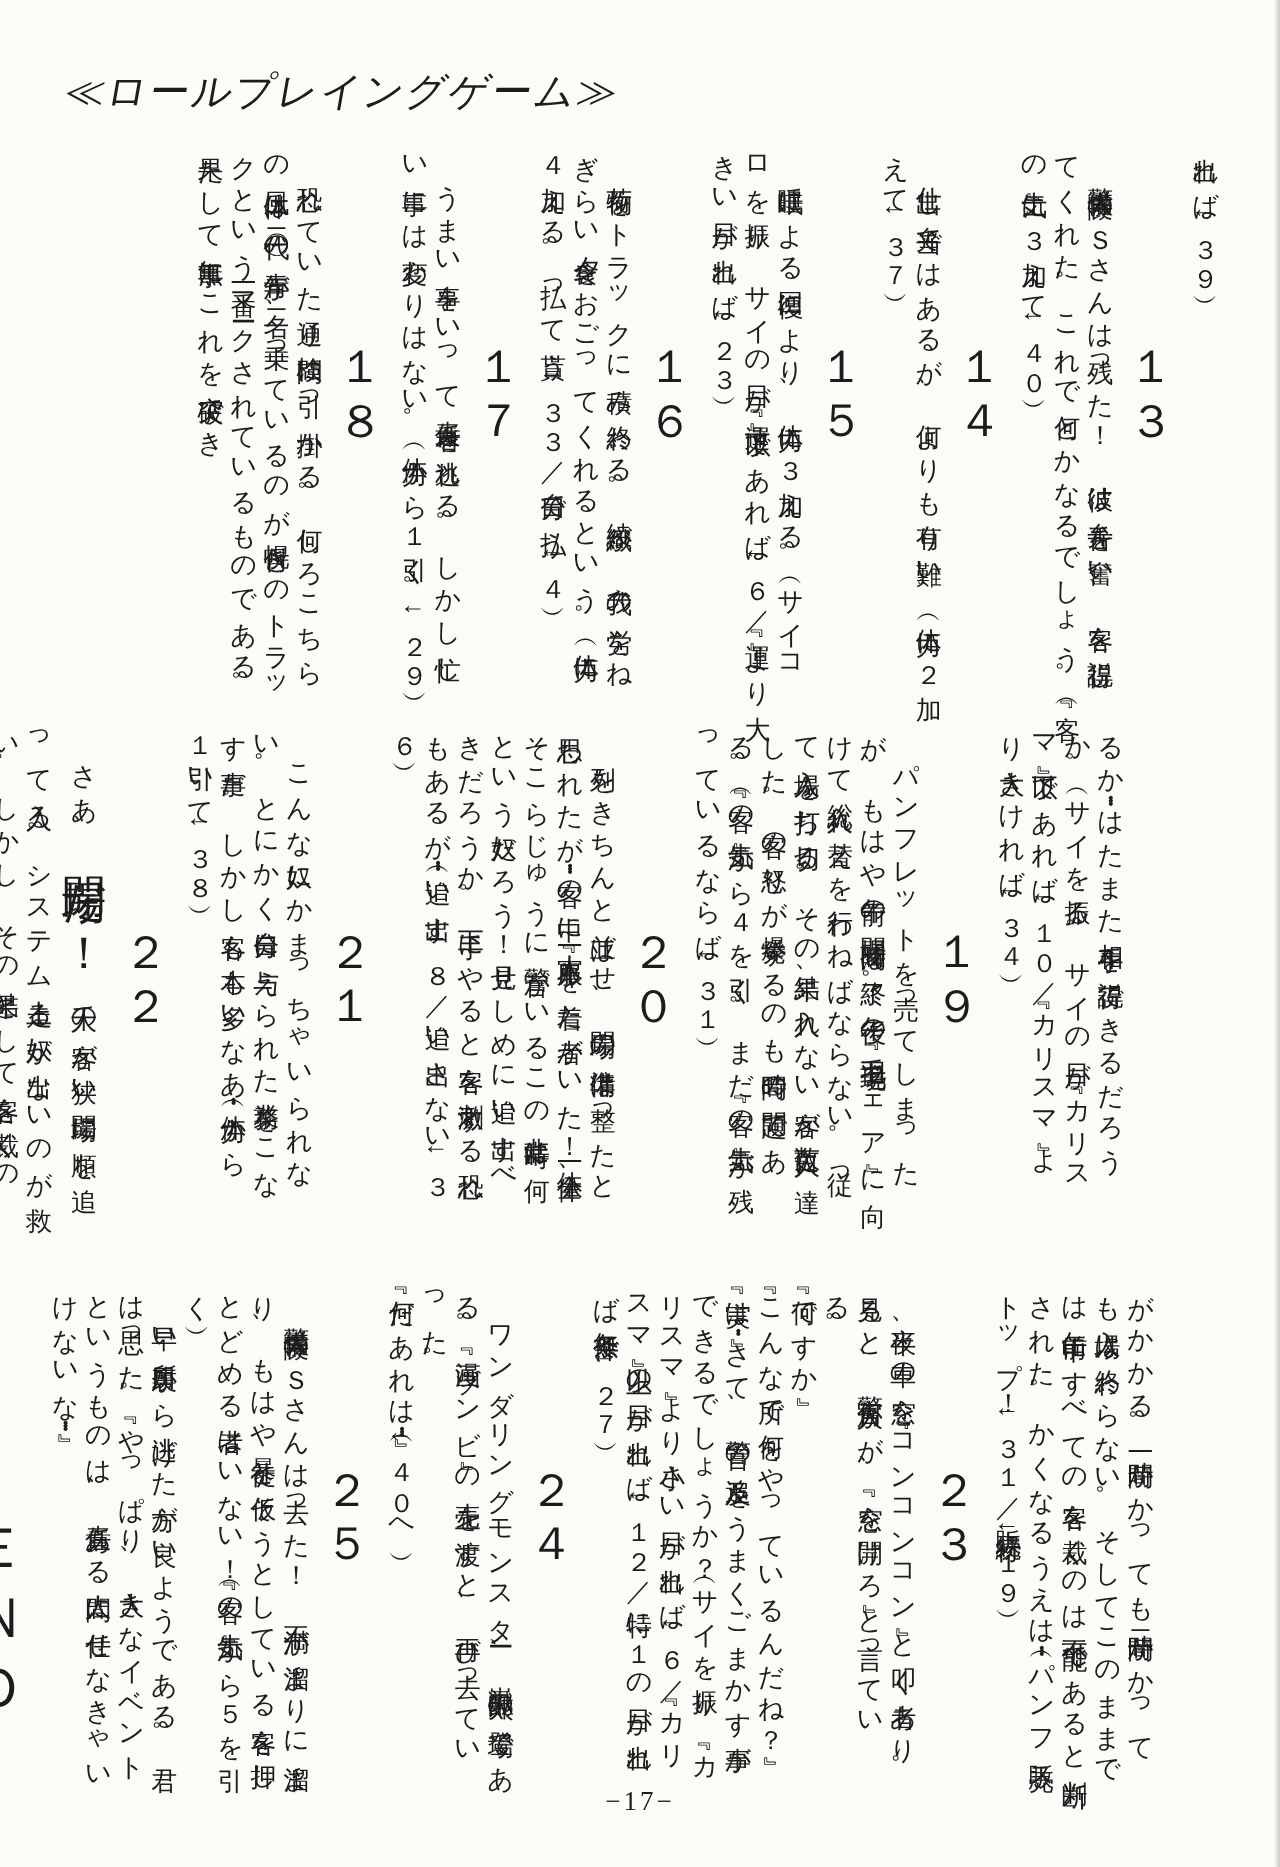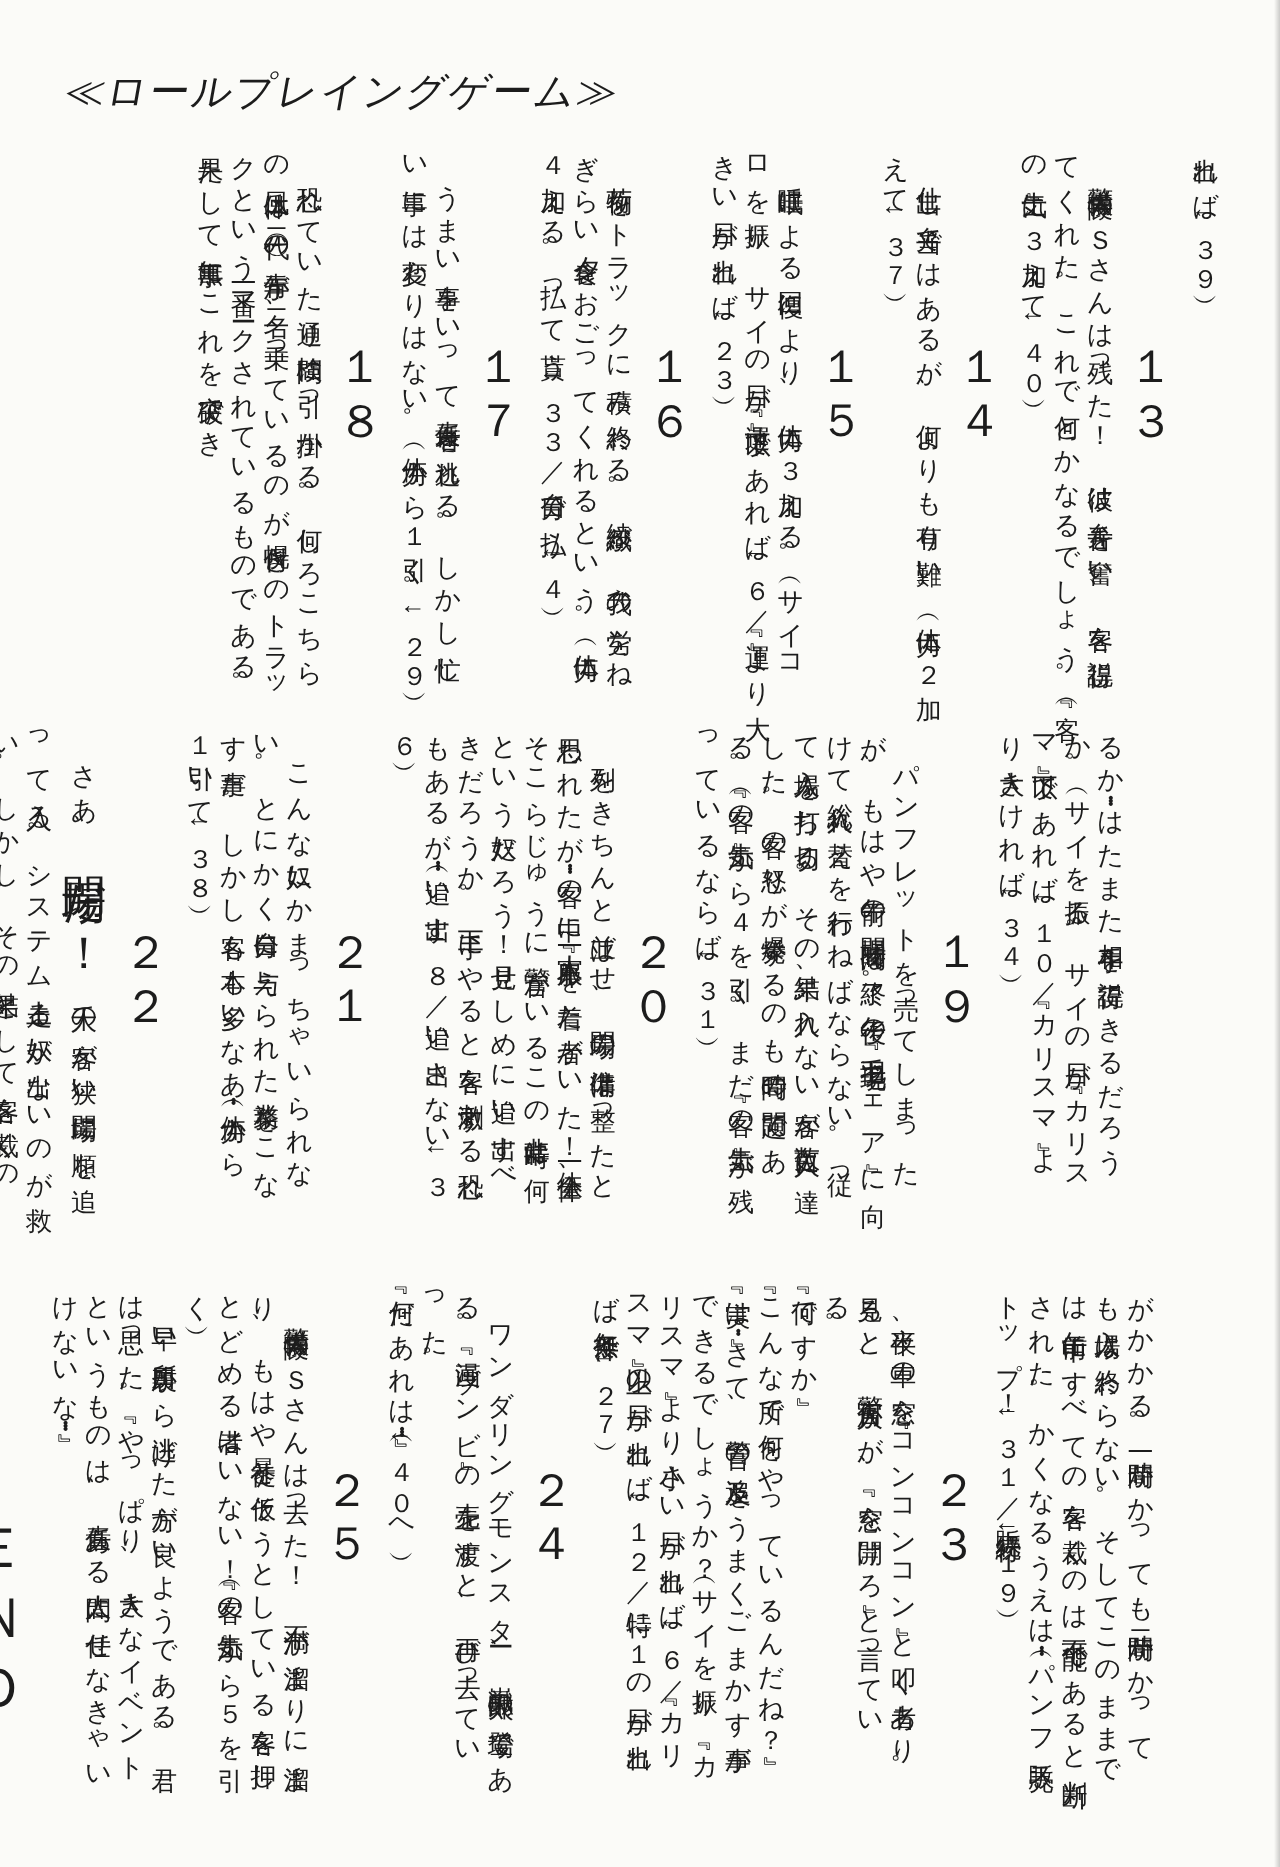--- a/index.html
+++ b/index.html
@@ -163,13 +163,14 @@
           <p class="indent"><span>警備隊長のＳさんは去った！　不満が溜まりに溜まり、もはや暴徒と仮そうとしている客を押しとどめる者はいない！（『客の士気』から５を引く）</span></p>
           <p class="indent"><span>早い所裏口から逃げた方が良いようである。君は思った。『やっぱり、大きなイベントというものは、責任ある人間に任せなきゃいけないな・・・』</span></p>
         </div>
       </div>
       <div class="sec end">
         <div class="txt">
           <p><span>ＥＮＤ</span></p>
         </div>
       </div>
     </div>
+  <div class="page-number">−17−</div>
 </div>
 
 </body></html>

